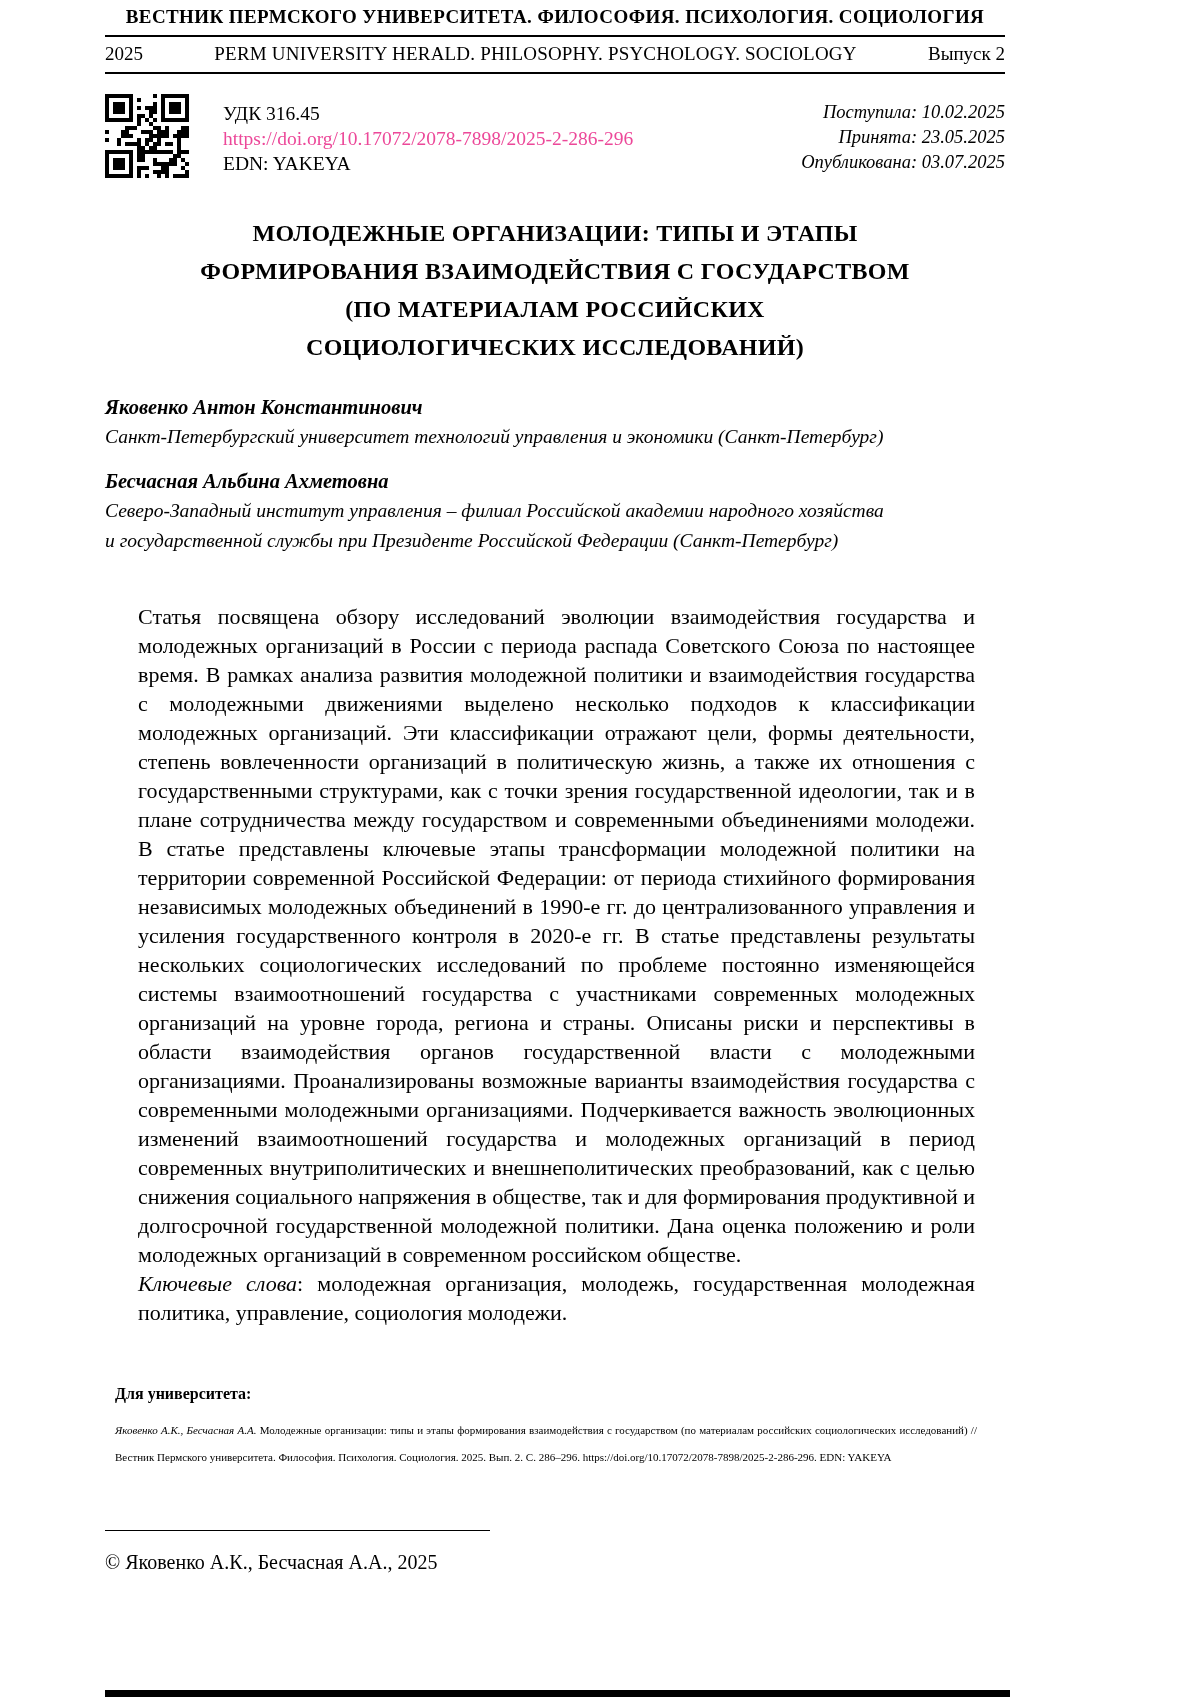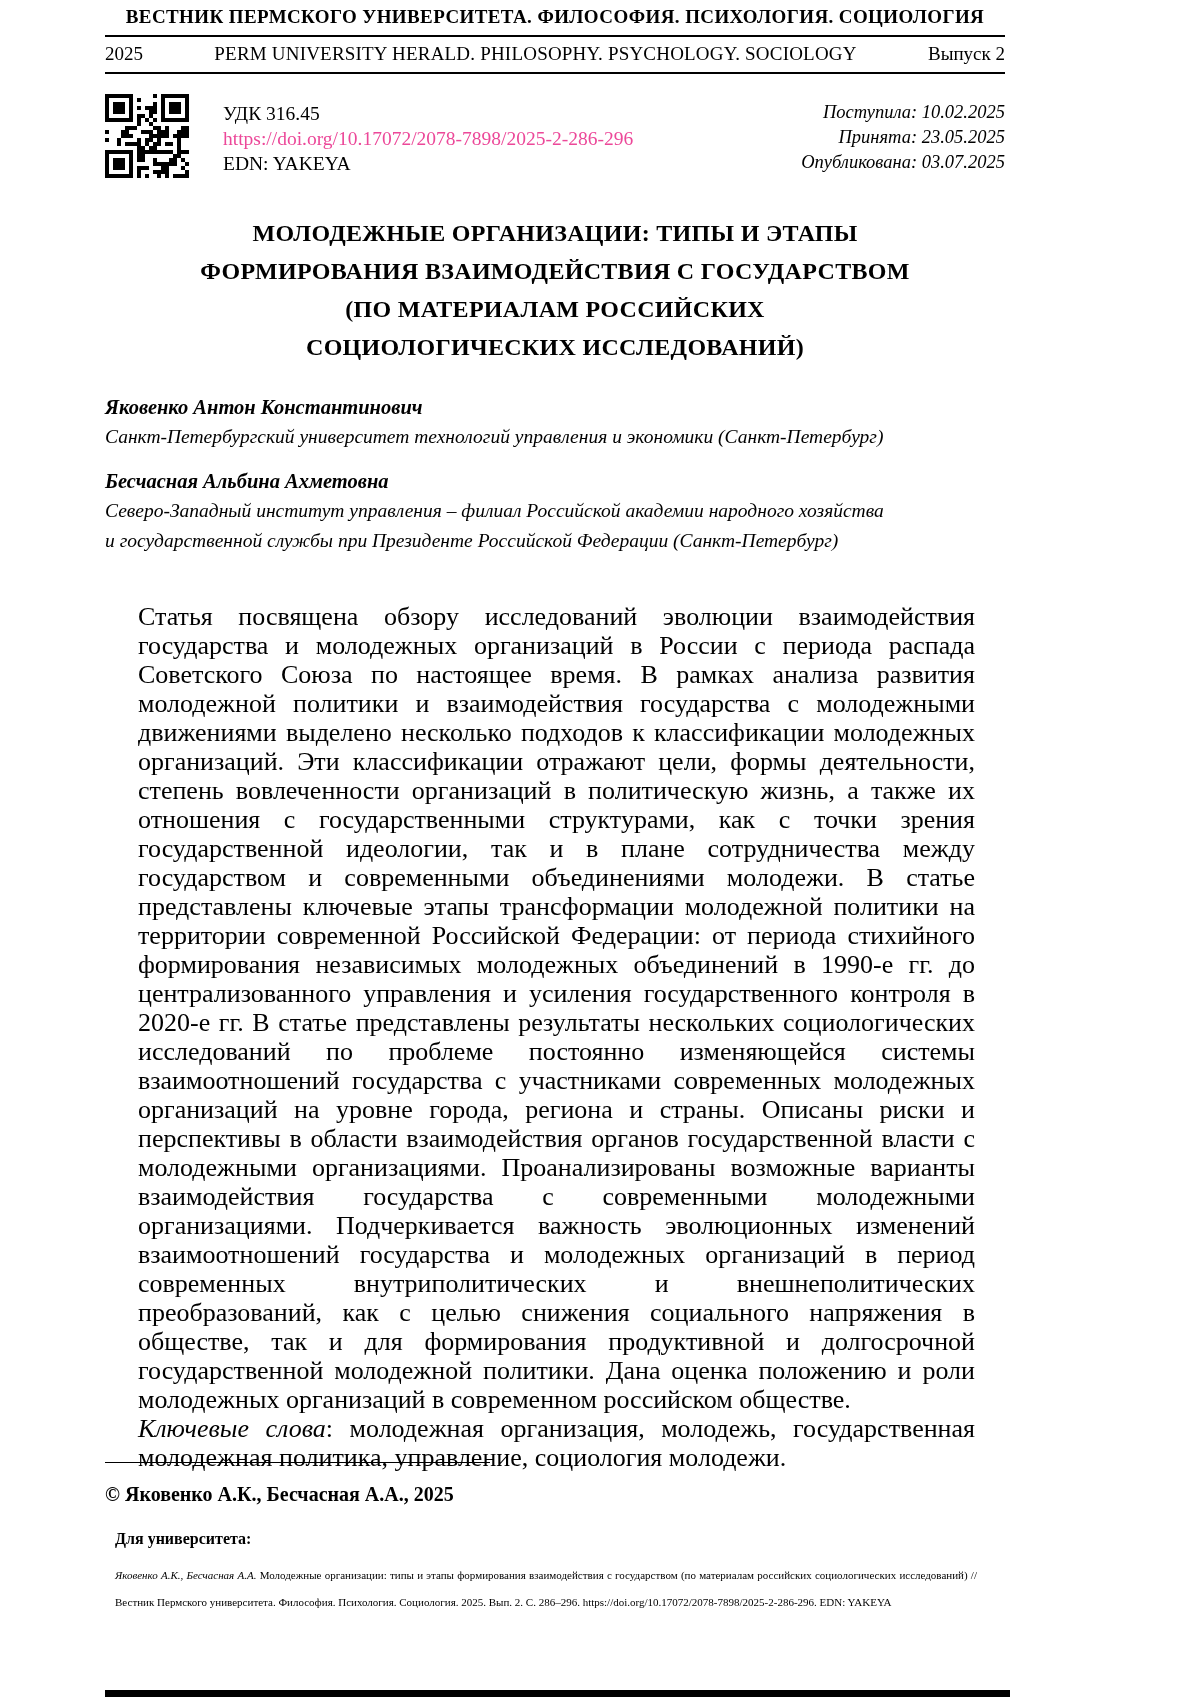--- a/index.html
+++ b/index.html
@@ -75,21 +75,21 @@
   }
   .affiliation {
     font-style: italic;
     font-size: 19.5px;
     line-height: 30px;
   }
 
   
   .abstract, .keywords {
     margin: 0 30px 0 33px;
-    font-size: 26px;
+    font-size: 22px;
     line-height: 29px;
     text-align: justify;
   }
   .abstract { margin-top: 46px; }
   .keywords { margin-top: 0; }
   .keywords i { font-style: italic; }
 
   
   .citation { margin-top: 58px; }
   .cite-label {
@@ -102,22 +102,21 @@
     font-size: 11px;
     line-height: 27px;
     text-align: justify;
   }
   .cite-text i { font-style: italic; }
 
   
   .page-footer {
     position: absolute;
     left: 105px;
-    top: 1462px;
-    font-weight: bold;
+    top: 1530px;
   }
   .footer-divider {
     width: 385px;
     border-top: 1.5px solid #000;
     margin-bottom: 20px;
   }
   .copyright { font-size: 20px; }
 
   .bottom-edge-bar {
     position: absolute;

